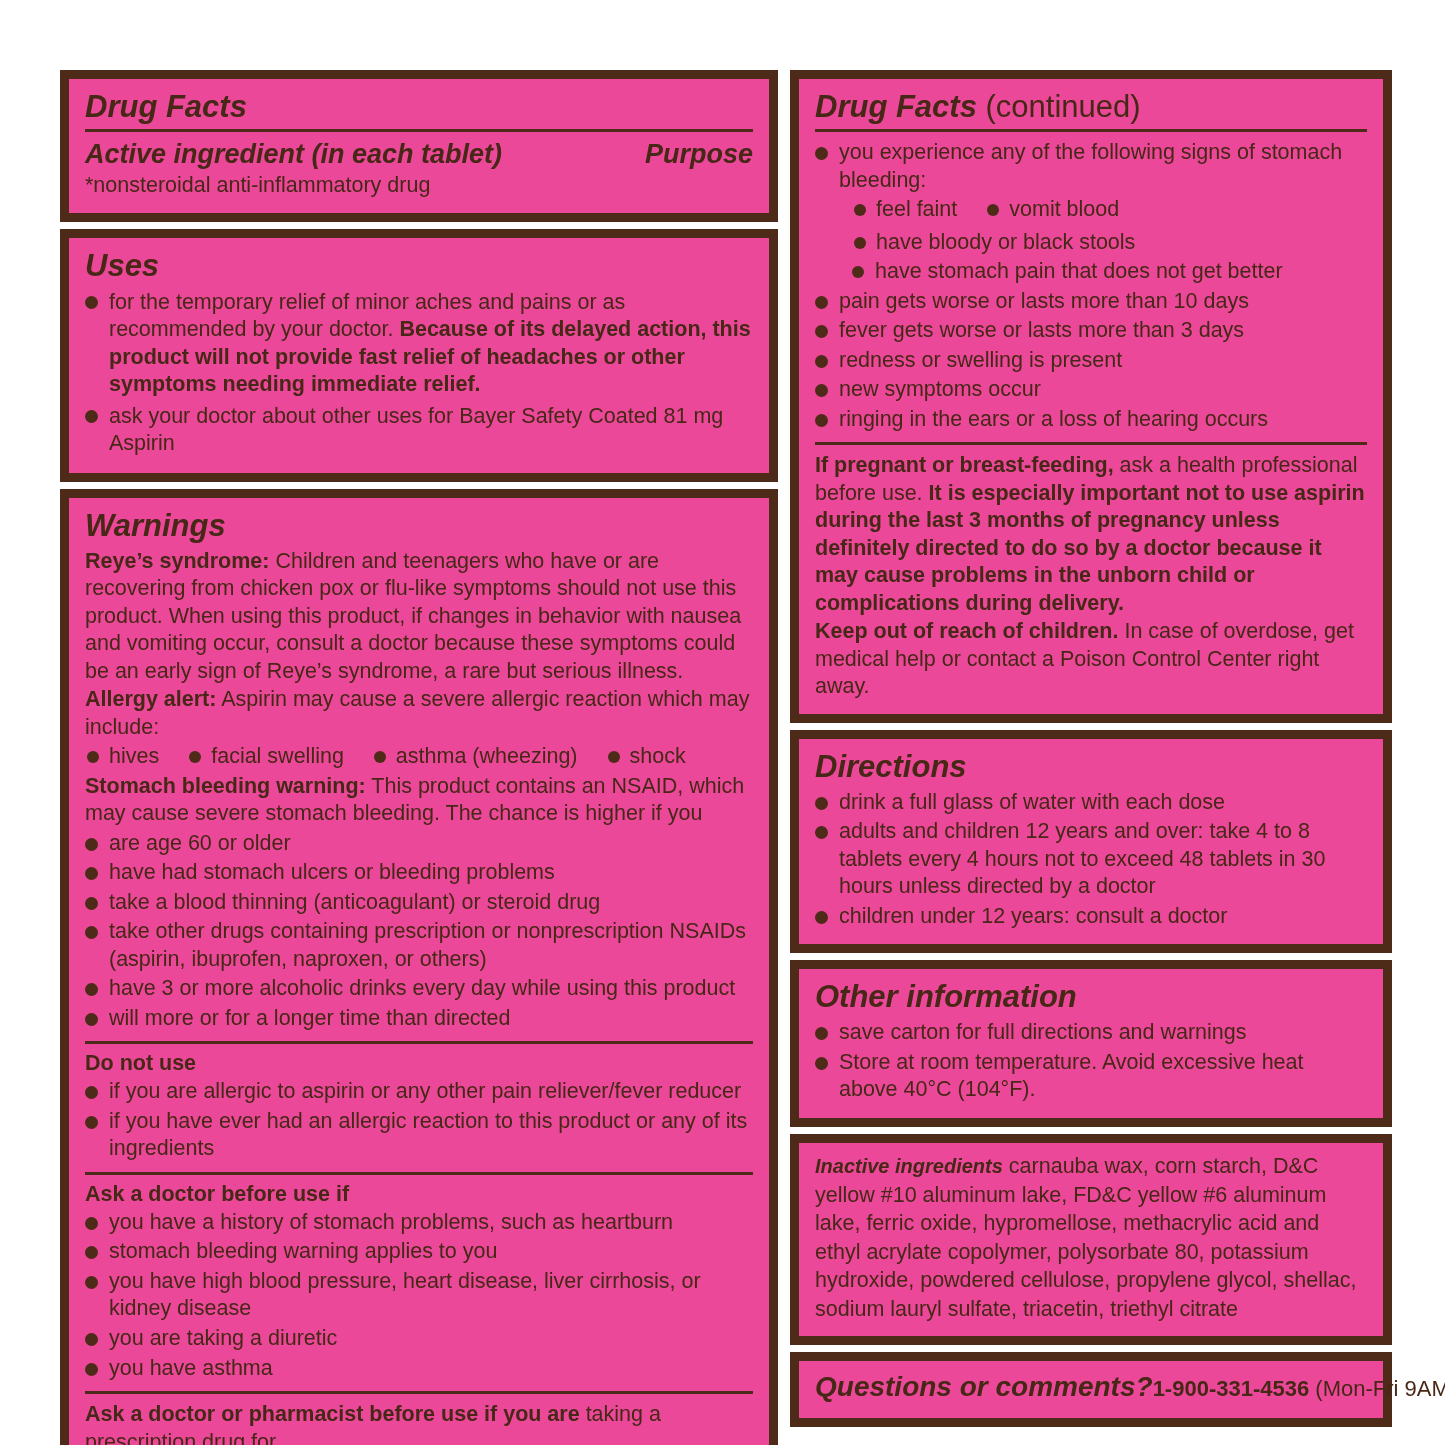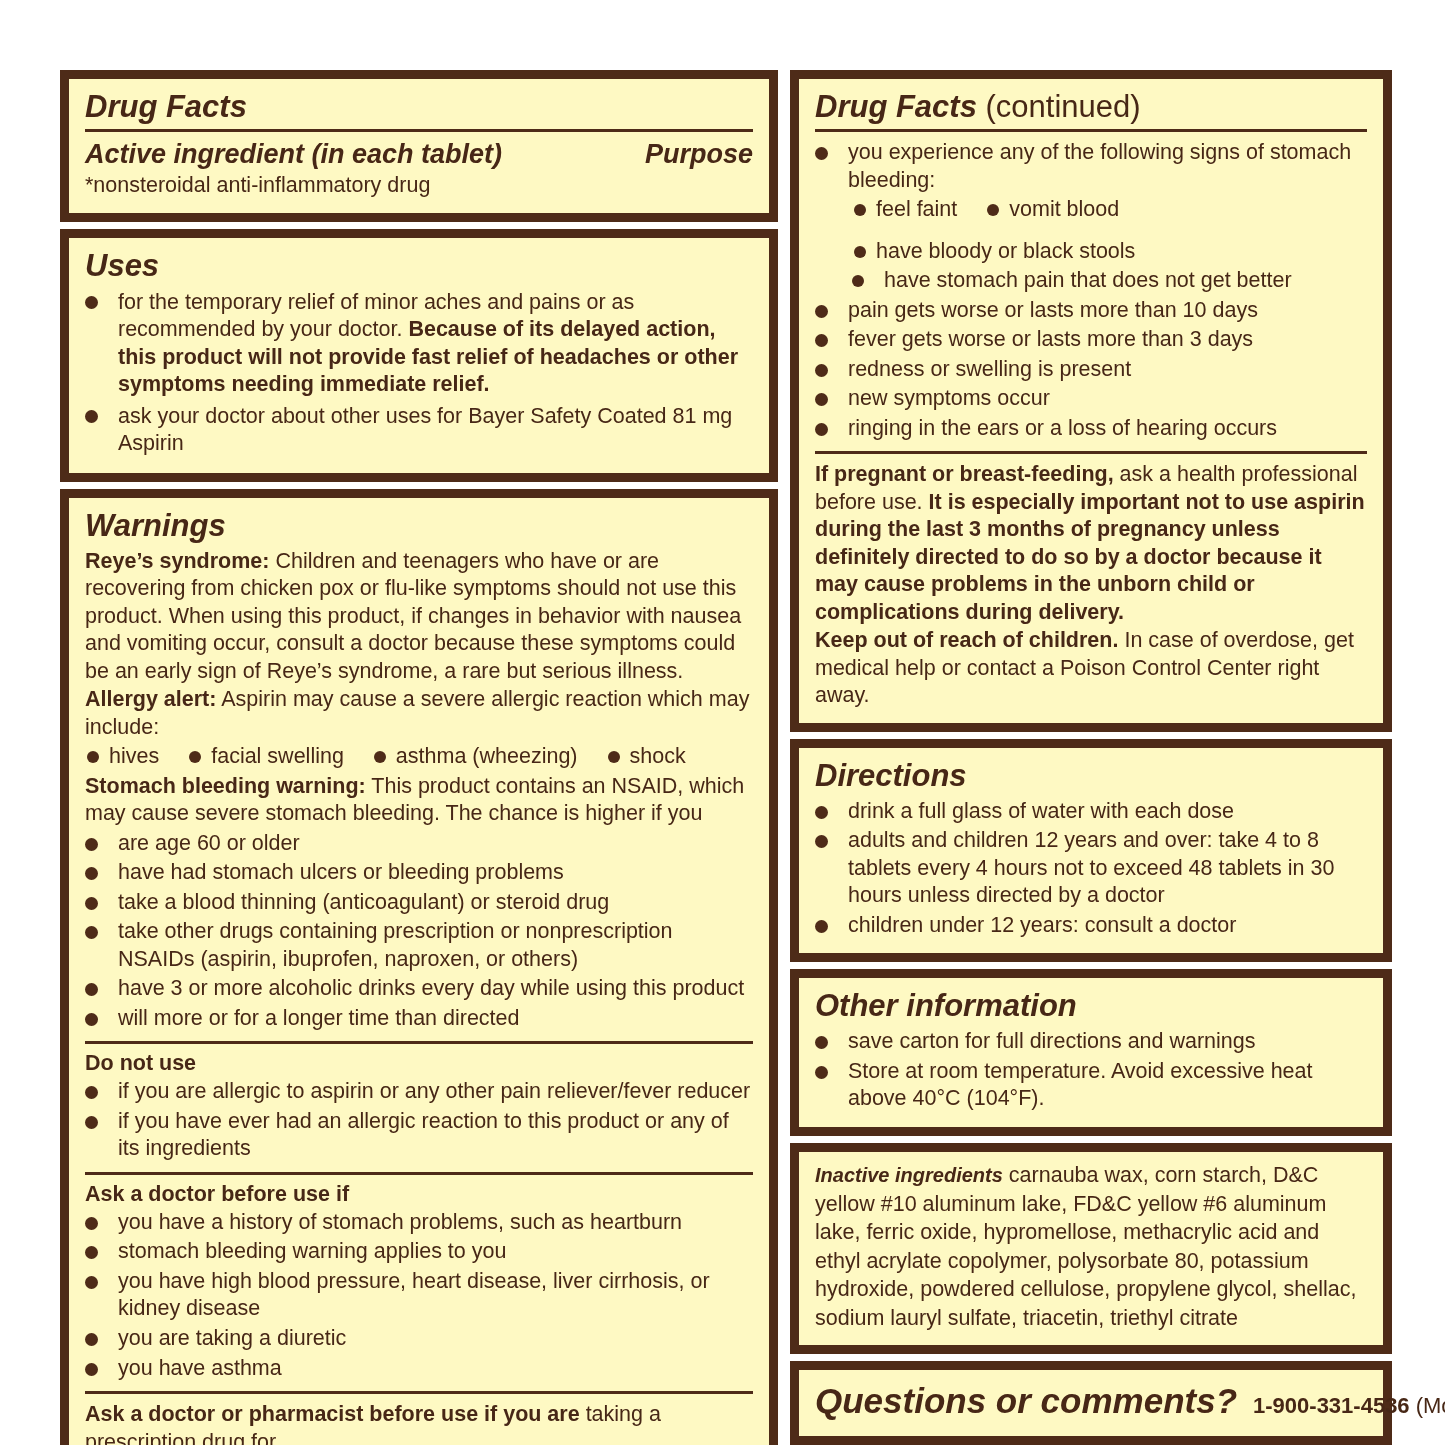--- a/index.html
+++ b/index.html
@@ -6,49 +6,49 @@
   body{
     width:1445px;height:1445px;background:#ffffff;
     font-family:"Liberation Sans", sans-serif;color:#46
 2716;
   }
   .page{position:relative;width:1445px;height:1445px;background:#fff;color:#472716;}
   .col{position:absolute;top:70px;}
   .col-left{left:60px;width:718px;}
   .col-right{left:790px;width:602px;}
   .box{
-    border:9px solid #4e2b18;background:#fef9c3;
+    border:9px solid #4e2b18;background:#ec4899;
     padding:8px 16px 12px 16px;margin-bottom:7px;
     box-sizing:border-box;
   }
   .box:last-child{margin-bottom:0;}
   .hd{
     font-style:italic;font-weight:bold;font-size:31px;
     margin:2px 0 4px 0;letter-spacing:0;
   }
   .hd .cont{font-style:normal;font-weight:normal;}
   .rule{border-top:3px solid #4e2b18;margin:3px 0 7px 0;}
   .sep{border-top:3px solid #4e2b18;margin:9px 0 7px 0;}
   p,.txt{font-size:21.5px;line-height:1.28;margin:1px 0;}
   .b{font-weight:bold;text-align:center;}
   .subhd{font-weight:bold;font-size:21.5px;margin:2px 0;}
-  .li{display:flex;gap:20px;margin:2px 0;font-size:21.5px;line-height:1.28;}
+  .li{display:flex;gap:11px;margin:2px 0;font-size:21.5px;line-height:1.28;}
   .dot{width:13px;height:13px;border-radius:50%;background:#4e2b18;flex:none;margin-top:8px;display:inline-block;}
   .dot.sm{width:12px;height:12px;margin-top:8px;}
-  .inline-list{display:flex;flex-wrap:wrap;gap:14px 30px;margin:2px 0 2px 2px;}
+  .inline-list{display:flex;flex-wrap:wrap;gap:5px 30px;margin:2px 0 2px 2px;}
   .inline-item{display:flex;gap:10px;font-size:21.5px;line-height:1.28;}
   .sub{margin-left:37px;}
   .actrow{display:flex;justify-content:space-between;font-style:italic;font-weight:bold;font-size:27px;margin:2px 0 2px 0;}
   .dotrow{display:flex;align-items:flex-end;font-size:21.5px;line-height:1.3;}
   .leader{flex:1;border-bottom:2.5px dotted #472716;margin:0 4px 5px 4px;}
   .warnbox{min-height:928px;position:relative;}
   .inactive-p{font-size:21.5px;line-height:1.33;}
   .inactive-hd{font-style:italic;font-weight:bold;font-size:20px;margin-right:6px;}
   .qrow{font-size:21px;line-height:1.3;white-space:nowrap;}
-  .q-hd{font-style:italic;font-weight:bold;font-size:35px;margin-right:16px;}
+  .q-hd{font-style:italic;font-weight:bold;font-size:28px;margin-right:0;}
   .q-phone{font-weight:bold;font-size:22px;}
   .q-hours{font-size:22px;}
 </style>
 </head>
 <body>
 
 <div class="page">
 
   <div class="col col-left">
 

